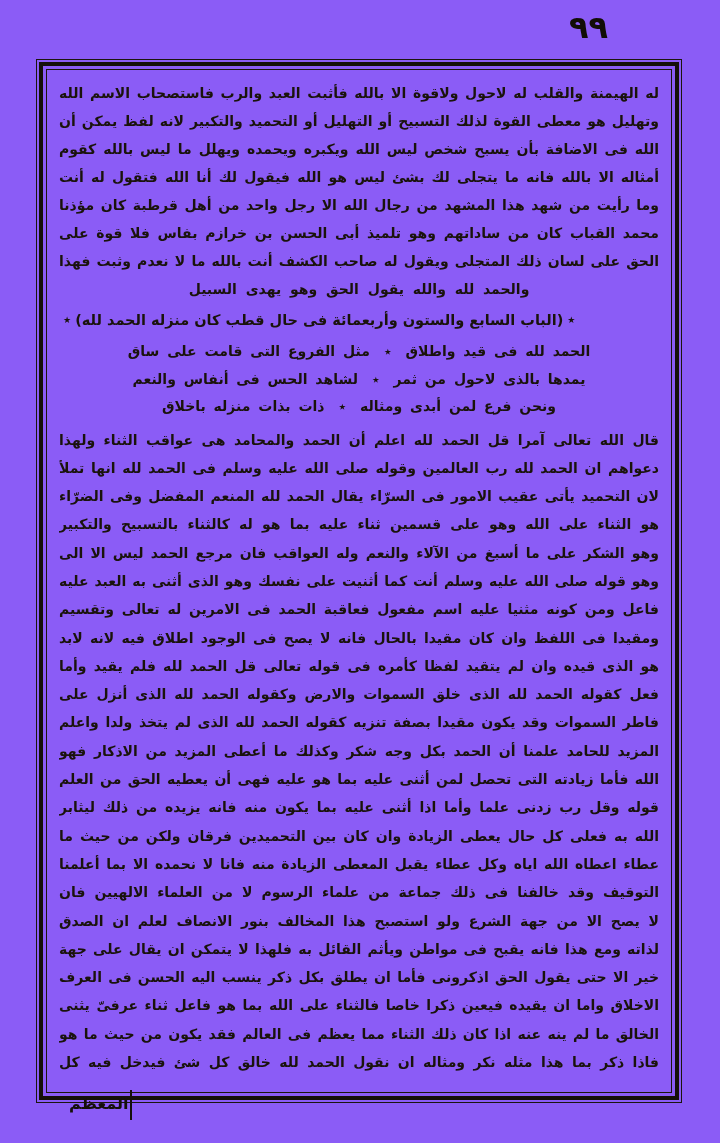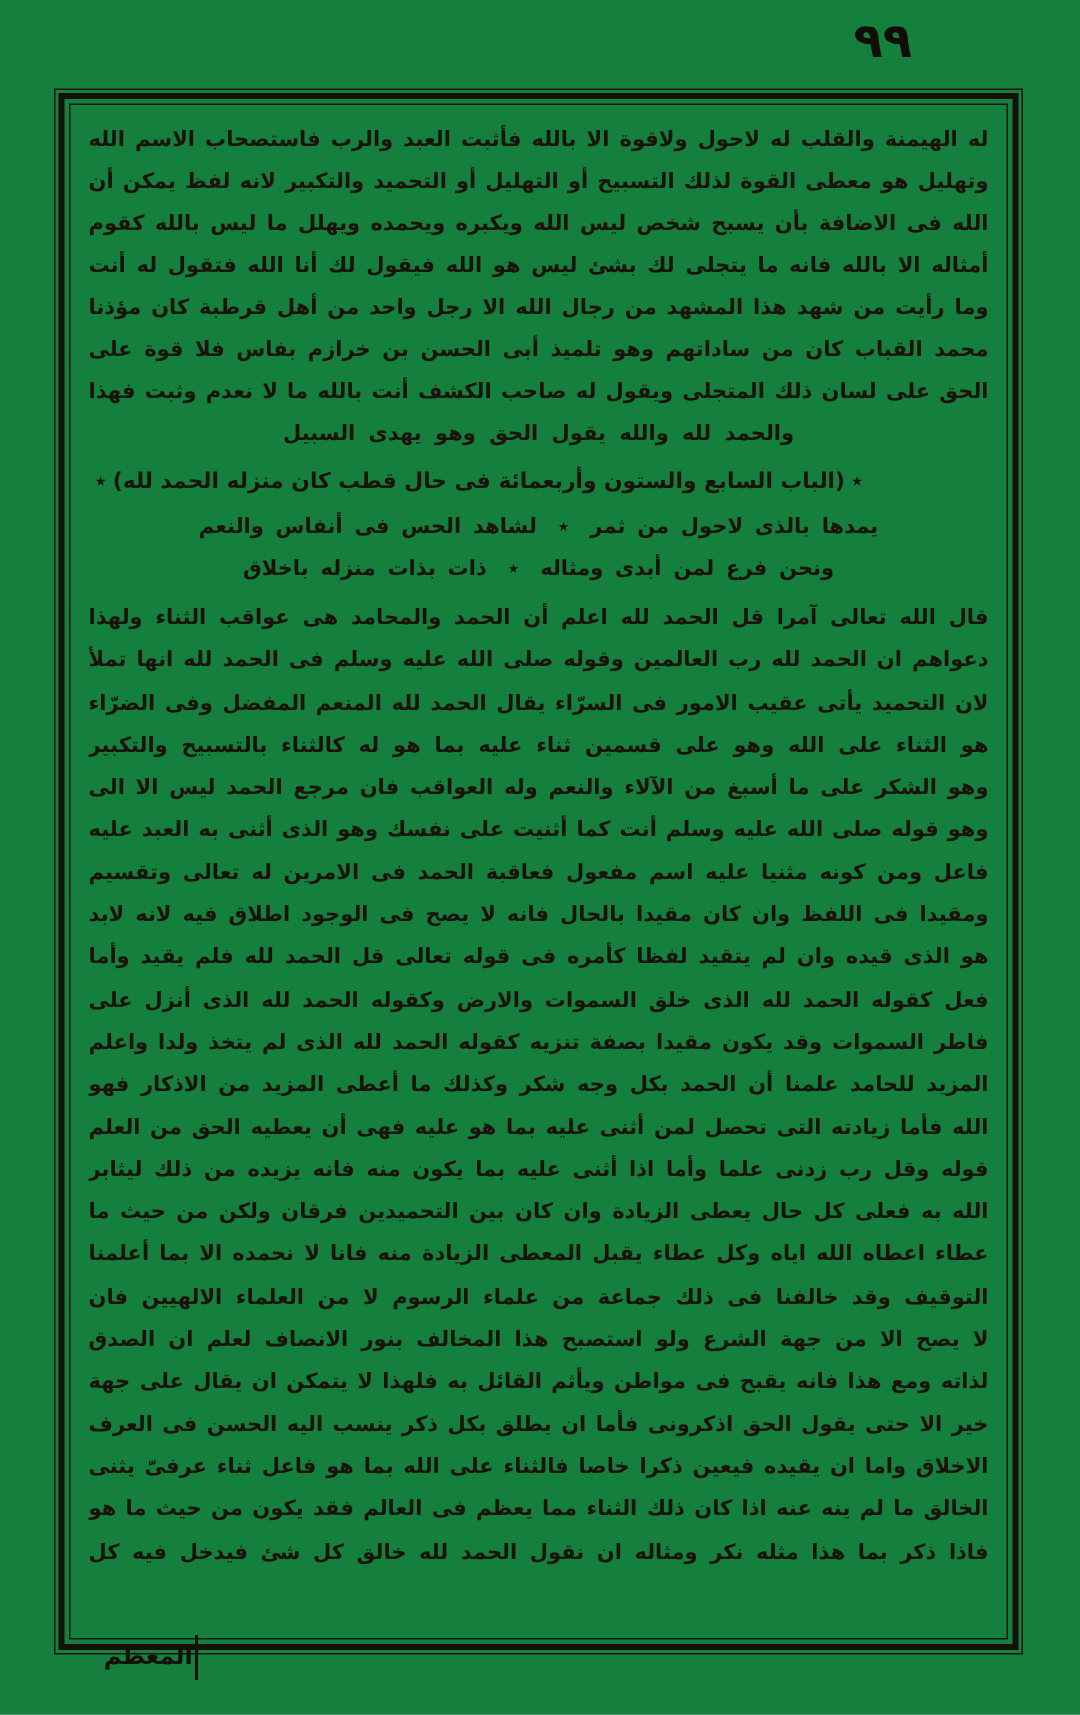--- a/index.html
+++ b/index.html
@@ -5,21 +5,21 @@
   html, body { margin: 0; padding: 0; }
   body {
     font-family: "DejaVu Sans", sans-serif;
     background: #e9e7e2;
   }
   .page {
     position: relative;
     width: 720px;
     height: 1143px;
     margin: 0 auto;
-    background: #15803d;
+    background: #8b5cf6;
     color: #1a130c;
     direction: rtl;
     overflow: hidden;
   }
   .page-number {
     position: absolute;
     top: 8px;
     right: 112px;
     font-size: 32px;
     font-weight: bold;
@@ -138,20 +138,23 @@
             <div class="text-line">الحق على لسان ذلك المتجلى ويقول له صاحب الكشف أنت بالله ما لا نعدم وثبت فهذا بعض ما ينتجه هذا الذكر</div>
             <div class="text-line">والحمد لله والله يقول الحق وهو يهدى السبيل</div>
           </div>
 
         <div class="chapter-heading">
           <span class="ornament">٭</span><span>(الباب السابع والستون وأربعمائة فى حال قطب كان منزله الحمد لله)</span><span class="ornament">٭</span>
         </div>
 
         <div class="poetry">
             <div class="verse">
+            <span>الحمد لله فى قيد واطلاق</span><span class="sep">٭</span><span>مثل الفروع التى قامت على ساق</span>
+          </div>
+            <div class="verse">
             <span>يمدها بالذى لاحول من ثمر</span><span class="sep">٭</span><span>لشاهد الحس فى أنفاس والنعم</span>
           </div>
             <div class="verse">
             <span>ونحن فرع لمن أبدى ومثاله</span><span class="sep">٭</span><span>ذات بذات منزله باخلاق</span>
           </div>
           </div>
 
         <div class="para body-para">
             <div class="text-line">قال الله تعالى آمرا قل الحمد لله اعلم أن الحمد والمحامد هى عواقب الثناء ولهذا يكون آخرا فى الامور كما ورد أن آخر</div>
             <div class="text-line">دعواهم ان الحمد لله رب العالمين وقوله صلى الله عليه وسلم فى الحمد لله انها تملأ الميزان أى هى آخر ما يجعل فى الميزان وذلك</div>

